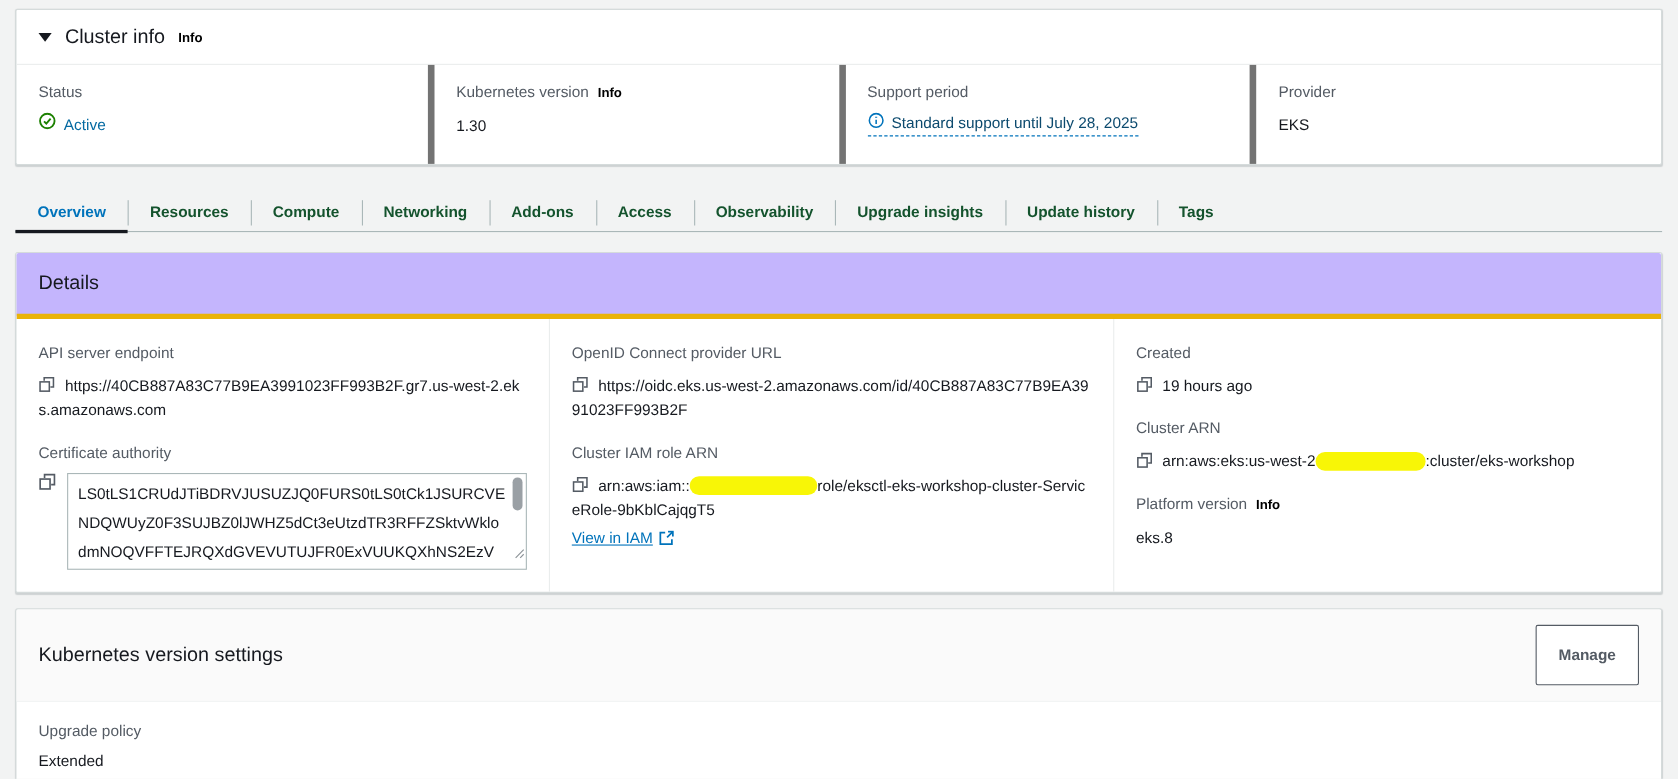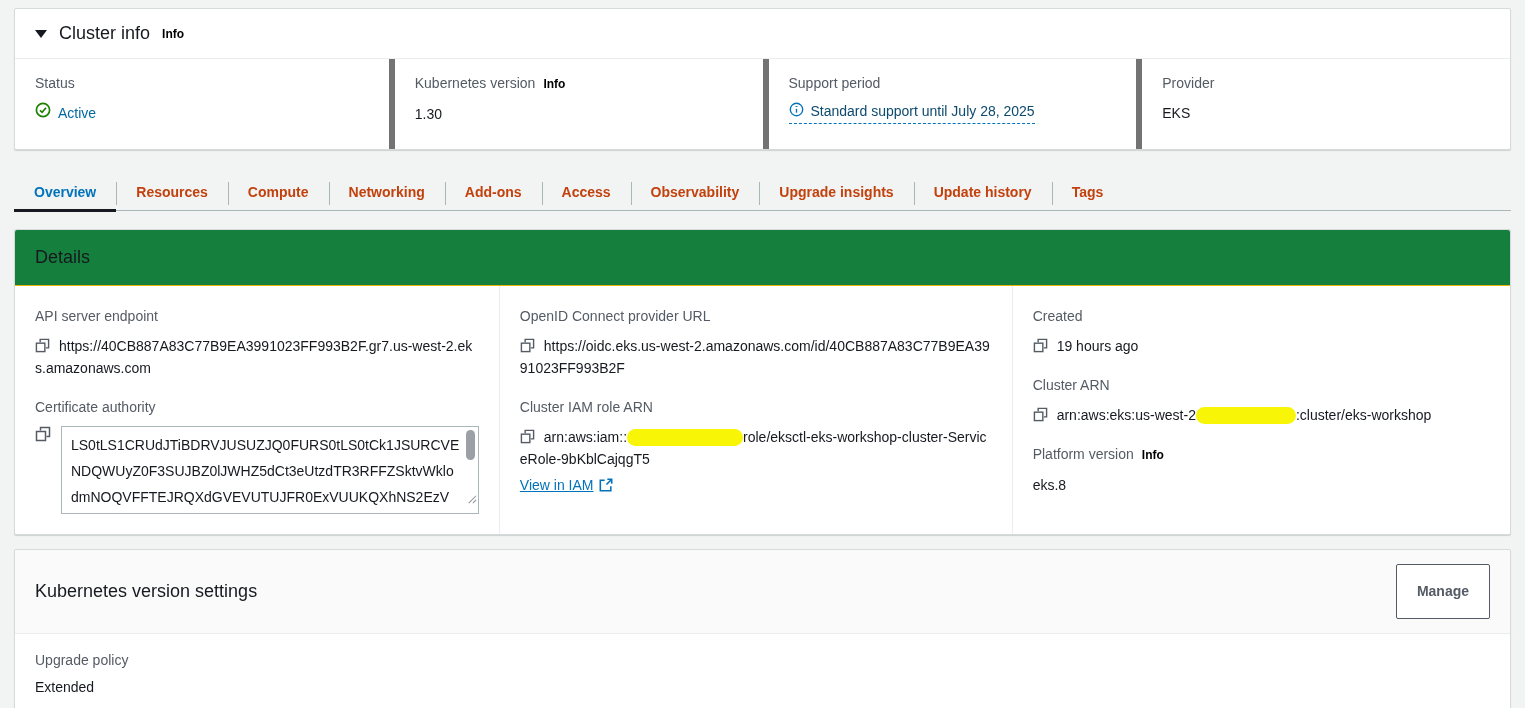--- a/index.html
+++ b/index.html
@@ -40,32 +40,32 @@
   .value { line-height: 22px; word-break: break-all; }
   .status-value { color: #0369a1; display: inline-flex; align-items: center; gap: 7px; }
   .support-link {
     color: #0c4a6e; text-decoration: none; cursor: pointer;
     display: inline-flex; align-items: center; gap: 7px;
     border-bottom: 1px dashed #0073bb; padding-bottom: 3px;
   }
 
   
   .tabs { margin-top: 24px; display: flex; border-bottom: 1px solid #aab7b8; }
-  .tab { position: relative; padding: 10px 20px; font-weight: 700; color: #c2410c; cursor: pointer; white-space: nowrap; }
+  .tab { position: relative; padding: 10px 20px; font-weight: 700; color: #14532d; cursor: pointer; white-space: nowrap; }
   .tab + .tab::before {
     content: ""; position: absolute; left: 0; top: 8px; height: 23px; width: 1px; background: #aab7b8;
   }
   .tab.active { color: #0073bb; }
   .tab.active::after {
     content: ""; position: absolute; left: 0; right: 0; bottom: -2px; height: 3px; background: #16191f;
   }
 
   
   .details-card { margin-top: 18px; }
-  .card-head { padding: 17px 20px; background: #15803d; border-bottom: 1px solid #eab308; border-radius: 2px 2px 0 0; }
+  .card-head { padding: 17px 20px; background: #c4b5fd; border-bottom: 5px solid #eab308; border-radius: 2px 2px 0 0; }
   .details-grid { display: grid; grid-template-columns: 1fr 1.06fr 1.03fr; }
   .dcol { padding: 20px; }
   .dcol + .dcol { border-left: 1px solid #eaeded; }
   .field { margin-bottom: 18px; }
   .field:last-child { margin-bottom: 0; }
   .copy-btn { display: inline-block; cursor: pointer; margin-right: 9px; }
   .copy-btn svg { vertical-align: -2px; }
 
   .ca-row { display: flex; gap: 10px; align-items: flex-start; margin-top: 2px; }
   .ca-box {

